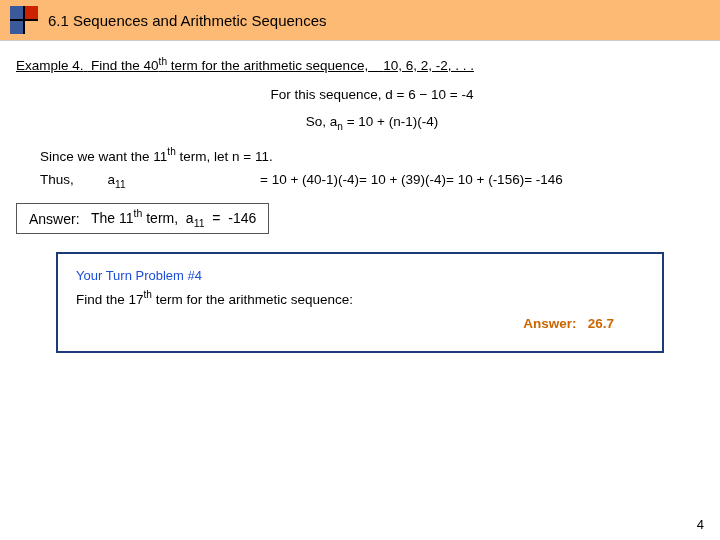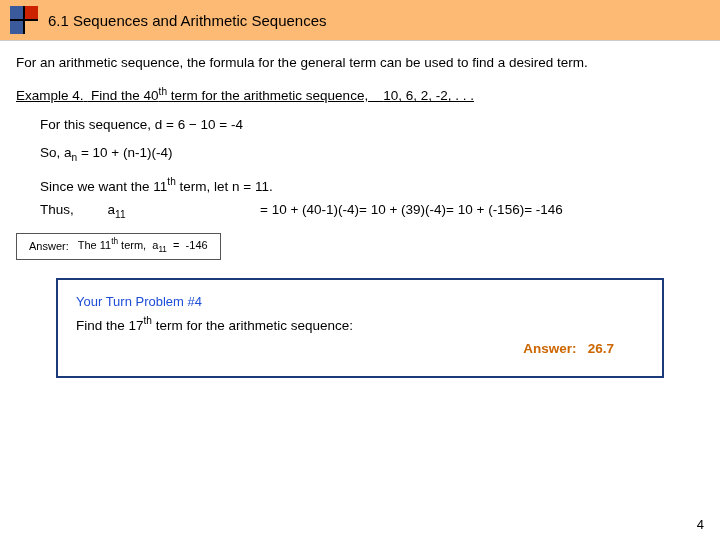--- a/index.html
+++ b/index.html
@@ -78,20 +78,21 @@
     }
 
     .indented {
       padding-left: 24px;
     }
 
     .formula-line {
       font-size: 13.5px;
       margin-bottom: 6px;
       line-height: 1.6;
+      text-align: center;
     }
 
     .since-block {
       margin-top: 8px;
       margin-bottom: 10px;
     }
 
     .since-row {
       display: flex;
       align-items: flex-start;
@@ -106,21 +107,21 @@
     .calc-col {
       display: flex;
       flex-direction: row;
     }
 
     
     .answer-box {
       display: inline-block;
       border: 1.5px solid #555;
       padding: 4px 12px;
-      font-size: 11px;
+      font-size: 14px;
       margin-bottom: 18px;
     }
 
     
     .your-turn-box {
       border: 2px solid #1a3a7a;
       margin: 0 40px;
       padding: 14px 18px 20px 18px;
     }
 
@@ -171,21 +172,20 @@
     <div class="red-rect"></div>
     <div class="crosshair-h"></div>
     <div class="crosshair-v"></div>
   </div>
   <span class="header-title">6.1 Sequences and Arithmetic Sequences</span>
 </div>
 
 <div class="content">
 
   
-  <p class="intro-text">For an arithmetic sequence, the formula for the general term can be used to find a desired term.</p>
 
   
   <p class="example-text">
     <span>Example 4.</span>
     <span>
       &nbsp;Find the 40<sup>th</sup> term for the arithmetic sequence,&nbsp;&nbsp;&nbsp;
     </span>
     <span>10, 6, 2, -2, . . .</span>
   </p>
 

